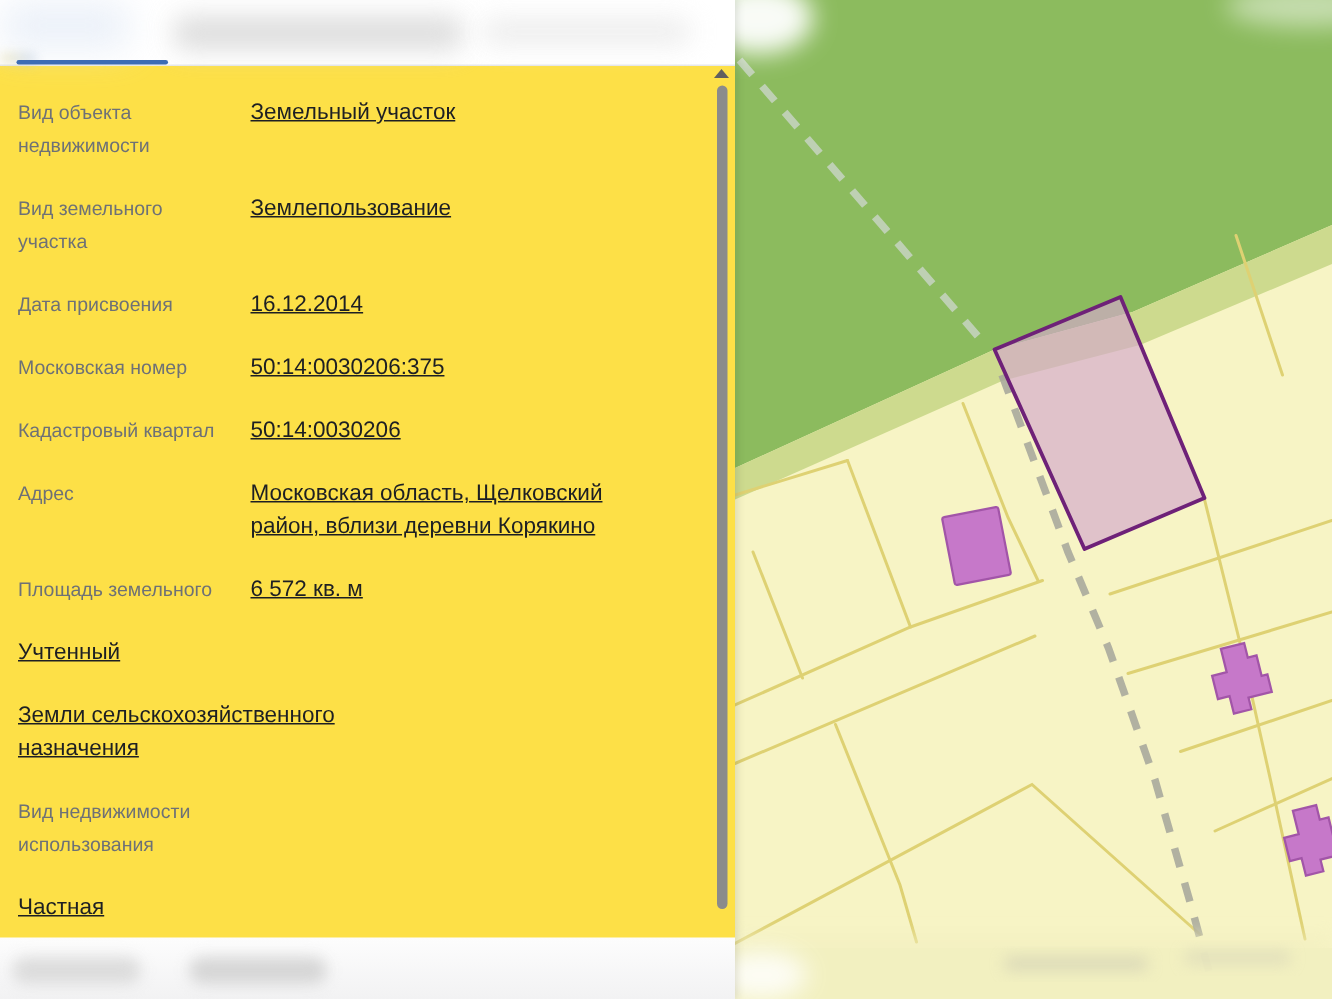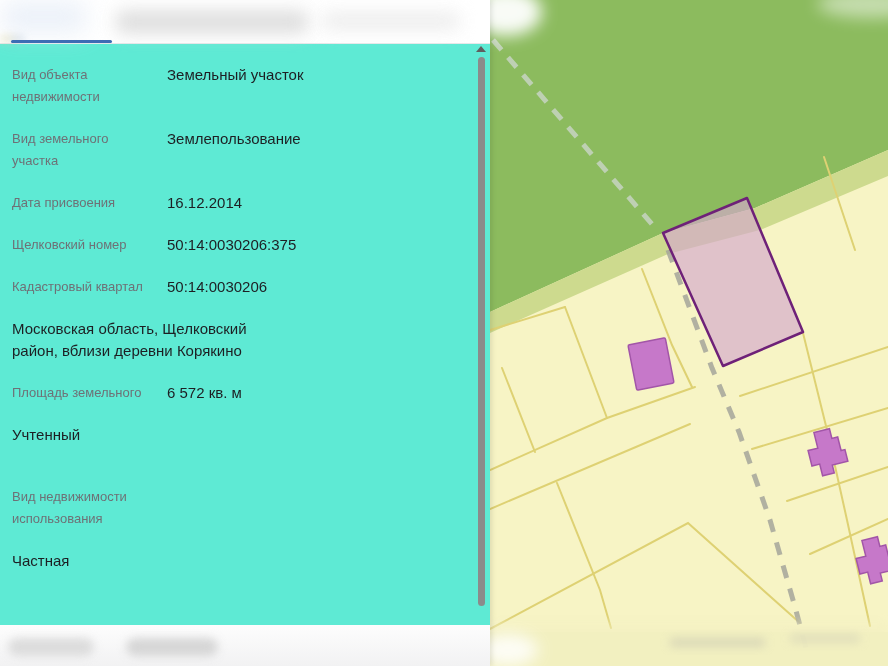--- a/index.html
+++ b/index.html
@@ -4,21 +4,21 @@
 <style>
   html,body{margin:0;padding:0;}
   body{
     width:888px;height:666px;position:relative;overflow:hidden;
     font-family:"Liberation Sans","DejaVu Sans",sans-serif;
     background:#fff;
   }
   
   .panel{
     position:absolute;left:0;top:0;width:490px;height:666px;
-    background:#5eead4;box-shadow:2px 0 5px rgba(0,0,0,.10);
+    background:#fde047;box-shadow:2px 0 5px rgba(0,0,0,.10);
     z-index:2;
   }
   .panel-header{
     position:absolute;left:0;top:0;width:100%;height:43px;
     border-bottom:1px solid #e6e8ea;background:#fff;
   }
   .blur-blob{position:absolute;border-radius:6px;}
   .hdr-logo-blob{left:2px;top:2px;width:84px;height:30px;background:#dfe8f5;filter:blur(12px);opacity:.65;}
   .hdr-tab2-blob{left:116px;top:11px;width:192px;height:22px;background:#d6d6d6;filter:blur(9px);opacity:.85;}
   .hdr-tab3-blob{left:322px;top:13px;width:138px;height:16px;background:#e9e9e9;filter:blur(9px);opacity:.9;}
@@ -29,21 +29,21 @@
   .panel-content{
     position:absolute;left:0;top:44px;width:474px;bottom:41px;
     padding:20px 0 0 12px;box-sizing:border-box;overflow:hidden;
   }
   .attr-row{display:flex;margin-bottom:20px;}
   .lbl{
     width:143px;flex:0 0 143px;padding-right:12px;box-sizing:content-box;
     font-size:13px;line-height:22px;color:#6e7176;
   }
   .val{
-    max-width:260px;font-size:15px;line-height:22px;color:#1d1f23;
+    max-width:260px;font-size:15px;line-height:22px;color:#1d1f23;text-decoration:underline;
   }
   
   .sb-arrow-up{
     position:absolute;left:476px;top:46px;width:0;height:0;
     border-left:5px solid transparent;border-right:5px solid transparent;
     border-bottom:6px solid #5f5f5f;
   }
   .sb-thumb{
     position:absolute;left:478px;top:57px;width:7px;height:549px;
     background:#8b8b8b;border-radius:4px;
@@ -83,43 +83,45 @@
       <div class="lbl">Вид земельного участка</div>
       <div class="val">Землепользование</div>
     </div>
 
     <div class="attr-row">
       <div class="lbl">Дата присвоения</div>
       <div class="val">16.12.2014</div>
     </div>
 
     <div class="attr-row">
-      <div class="lbl">Щелковский номер</div>
+      <div class="lbl">Московская номер</div>
       <div class="val">50:14:0030206:375</div>
     </div>
 
     <div class="attr-row">
       <div class="lbl">Кадастровый квартал</div>
       <div class="val">50:14:0030206</div>
     </div>
 
     <div class="attr-row">
+      <div class="lbl">Адрес</div>
       <div class="val">Московская область, Щелковский район, вблизи деревни Корякино</div>
     </div>
 
     <div class="attr-row">
       <div class="lbl">Площадь земельного</div>
       <div class="val">6 572 кв. м</div>
     </div>
 
     <div class="attr-row">
       <div class="val">Учтенный</div>
     </div>
 
     <div class="attr-row">
+      <div class="val">Земли сельскохозяйственного назначения</div>
     </div>
 
     <div class="attr-row">
       <div class="lbl">Вид недвижимости использования</div>
     </div>
 
     <div class="attr-row">
       <div class="val">Частная</div>
     </div>
   </div>

